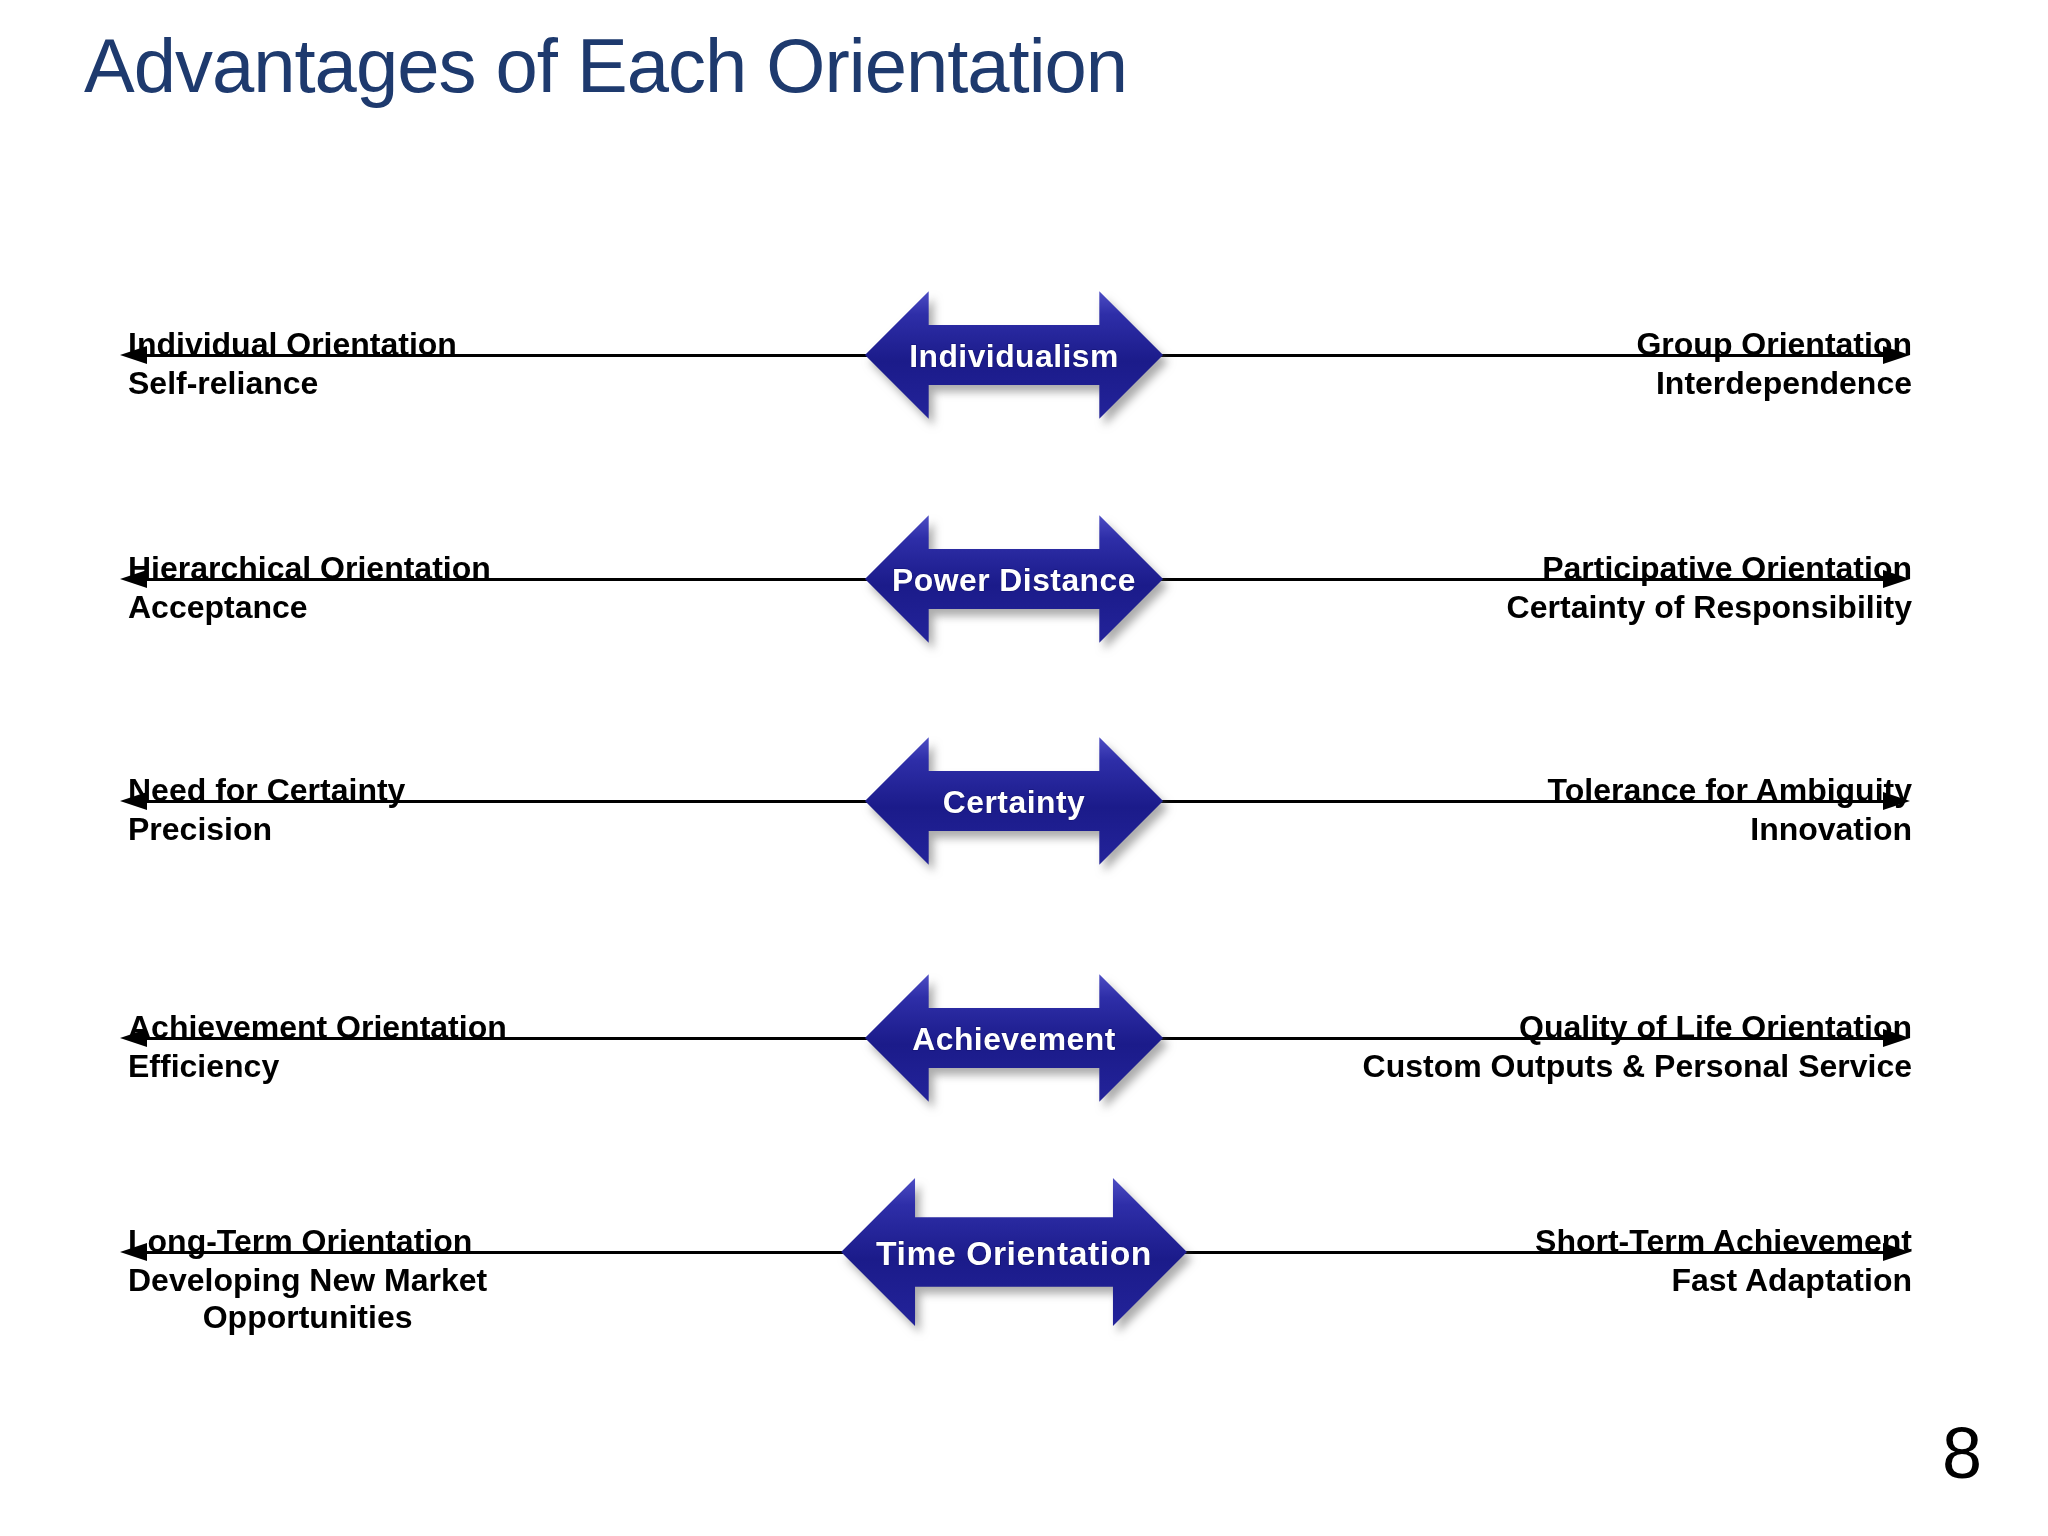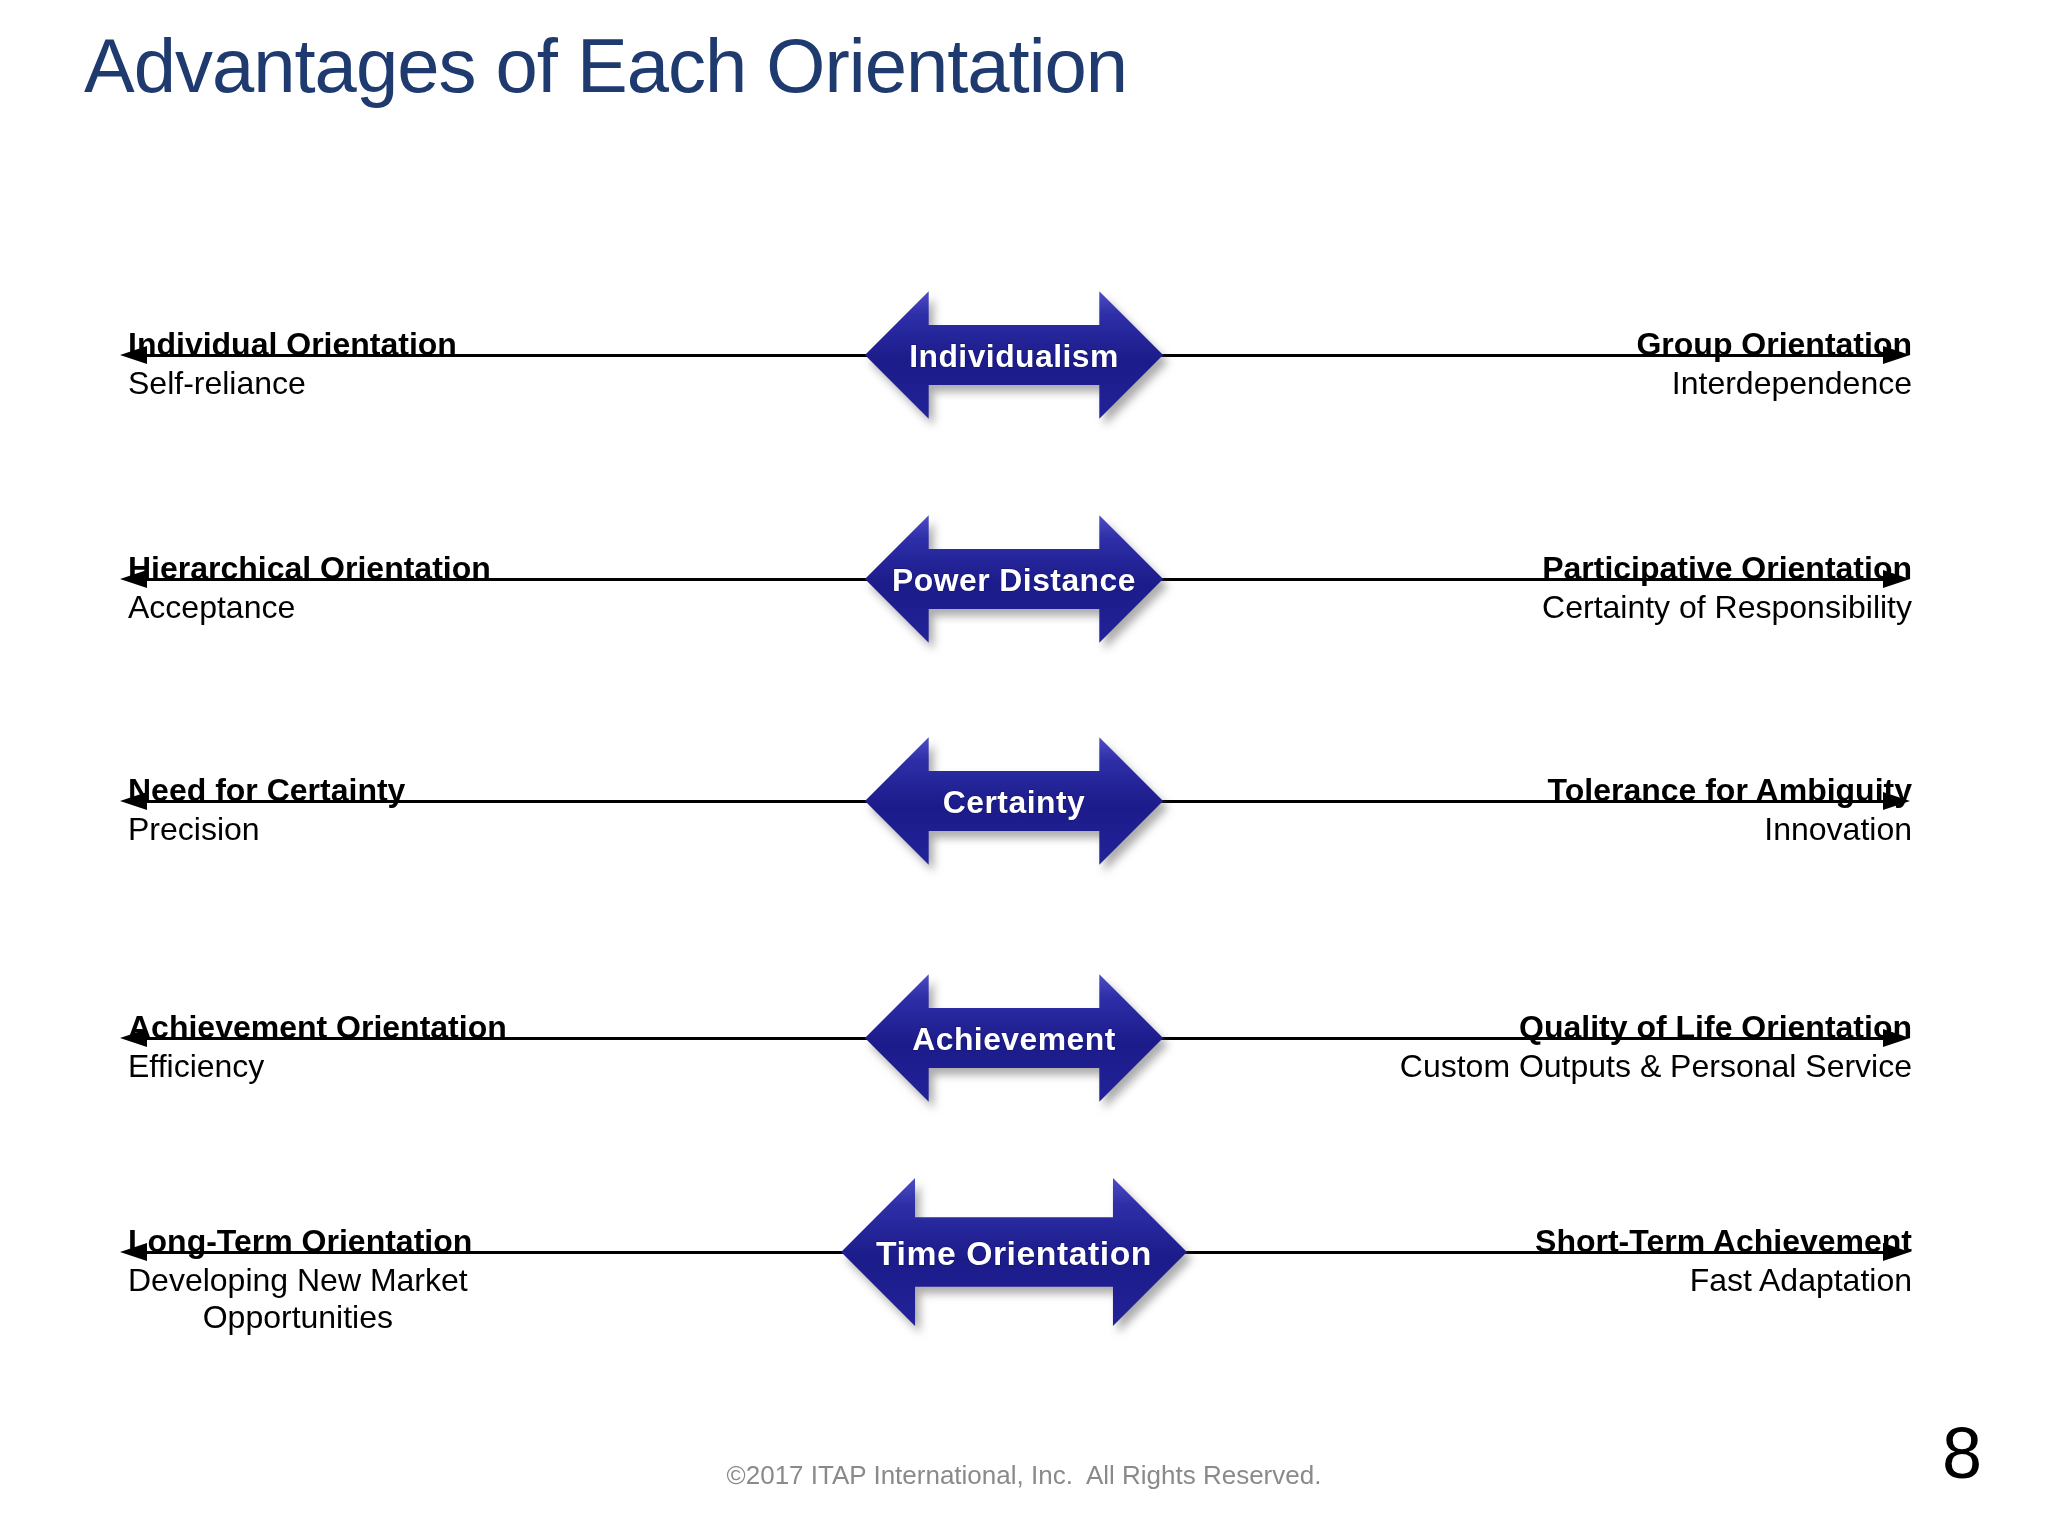--- a/index.html
+++ b/index.html
@@ -29,21 +29,21 @@
     border-top:9px solid transparent;border-bottom:9px solid transparent;
     border-right:27px solid #000000;
   }
   .ah-right{
     position:absolute;right:138px;top:-9px;width:0;height:0;
     border-top:9px solid transparent;border-bottom:9px solid transparent;
     border-left:27px solid #000000;
   }
   .lbl{white-space:nowrap;color:#000;font-size:32px;line-height:1.16;}
   .lbl-top{position:absolute;bottom:-8px;font-weight:bold;}
-  .lbl-sub{position:absolute;top:10px;font-weight:400;white-space:pre-line;}
+  .lbl-sub{position:absolute;top:10px;font-weight:700;white-space:pre-line;}
   .left-side{left:128px;text-align:center;}
   .right-side{right:136px;text-align:left;}
   .dim-arrow{
     position:absolute;top:0;left:1014px;
     transform:translate(-50%,-50%);
     width:314px;height:150px;
     filter:drop-shadow(5px 7px 4px rgba(90,90,90,0.5));
     overflow:visible;
   }
   .dim-arrow.big{width:360px;height:174px;}
@@ -146,16 +146,15 @@
     <div class="lbl lbl-sub left-side">Developing New Market
 Opportunities</div>
     <div class="lbl lbl-top right-side">Short-Term Achievement</div>
     <div class="lbl lbl-sub right-side">Fast Adaptation</div>
     <svg class="dim-arrow big" viewBox="0 0 330 160">
       <polygon points="6,80 74,12 74,48 256,48 256,12 324,80 256,148 256,112 74,112 74,148" fill="url(#arrowGrad)"></polygon>
       <text class="dim-label" x="165" y="92" text-anchor="middle" style="font-size:31px">Time Orientation</text>
     </svg>
   </div>
 
-  <div class="footer">©2017 ITAP International, Inc.  All Rights Reserved.</div>
   <div class="page-number">8</div>
 
 </div>
 
 </body></html>

